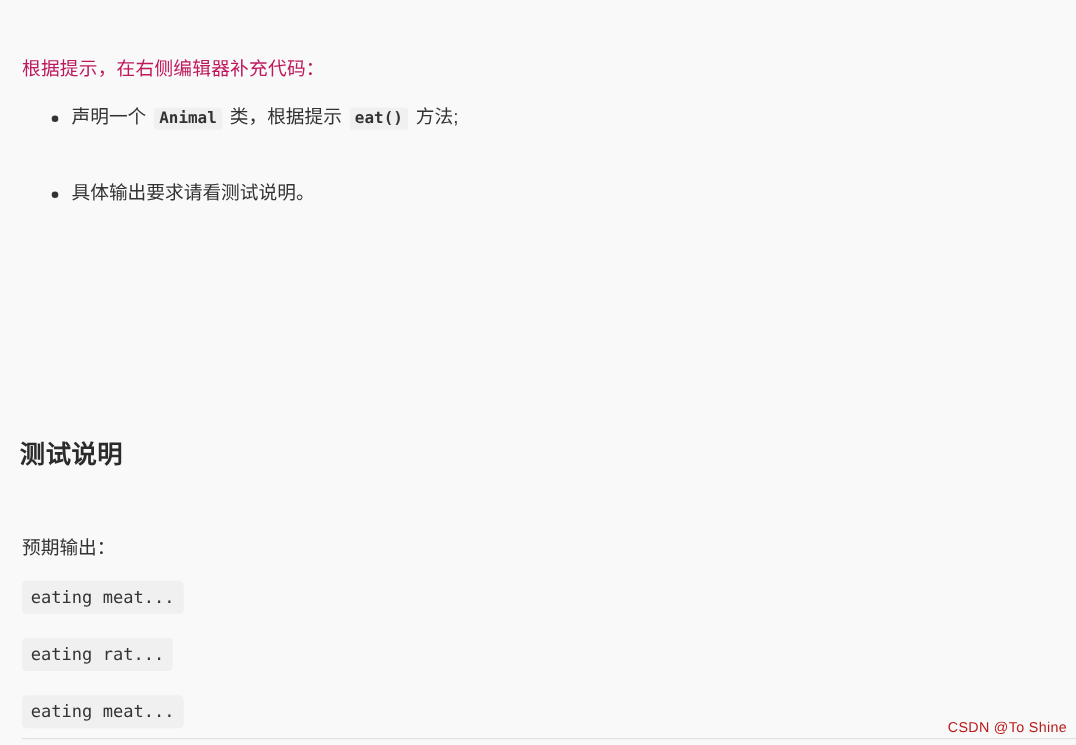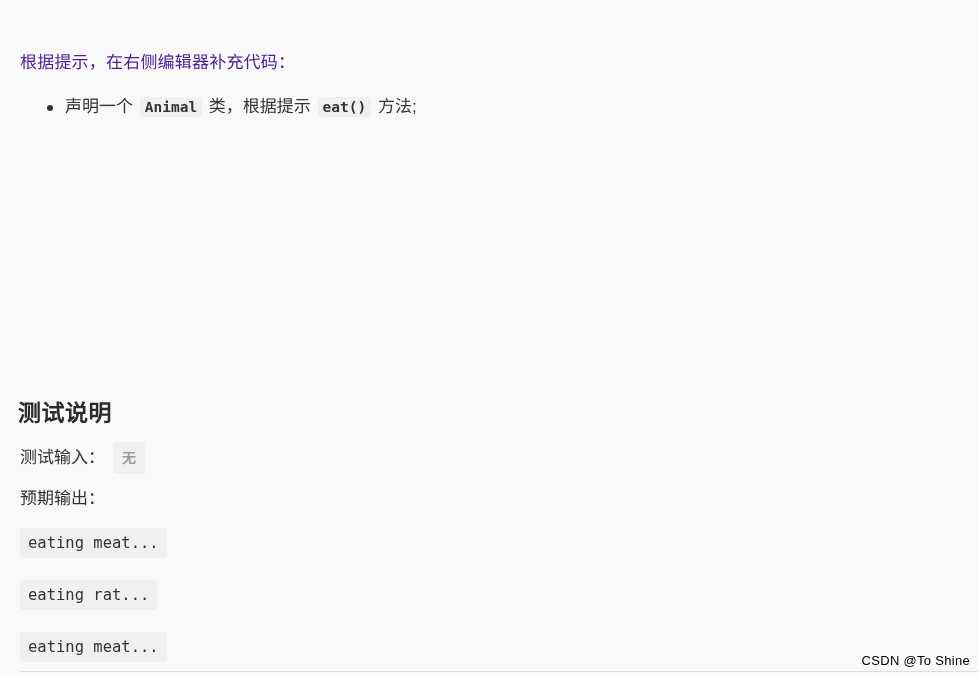--- a/index.html
+++ b/index.html
@@ -25,21 +25,21 @@
     padding: 0;
   }
 
   
   .intro {
     position: absolute;
     left: 20px;
     top: 32px;
     font-size: 17px;
     line-height: 28px;
-    color: #4c1d95;
+    color: #be185d;
     letter-spacing: 0.2px;
     white-space: nowrap;
   }
 
   
   .req-list {
     position: absolute;
     left: 20px;
     top: 92px;
     width: 930px;
@@ -152,21 +152,21 @@
     padding: 5px 8px;
     white-space: pre;
   }
 
   
   .watermark {
     position: absolute;
     right: 8px;
     top: 653px;
     font-size: 13px;
-    color: #000000;
+    color: #b91c1c;
     letter-spacing: 0.3px;
     white-space: nowrap;
   }
   .bottom-rule {
     position: absolute;
     left: 20px;
     right: 0;
     top: 671px;
     height: 1px;
     background: #dedede;
@@ -174,28 +174,25 @@
 </style>
 </head>
 <body>
 
 <div class="page">
 
   <p class="intro">根据提示，在右侧编辑器补充代码：</p>
 
   <ul class="req-list">
       <li class="req-item"><span class="bullet-icon"></span><span>声明一个 </span><code class="inline-code">Animal</code><span> 类，根据提示 </span><code class="inline-code">eat()</code><span> 方法;</span></li>
+      <li class="req-item"><span class="bullet-icon"></span><span>具体输出要求请看测试说明。</span></li>
     </ul>
 
   <h2 class="section-heading">测试说明</h2>
 
-  <div class="test-input-row">
-    <span class="label-text">测试输入：</span>
-    <code class="inline-code muted">无</code>
-  </div>
 
   <div class="expected-label">预期输出：</div>
 
   <ul class="output-list">
       <li><code class="block-code">eating meat...</code></li>
       <li><code class="block-code">eating rat...</code></li>
       <li><code class="block-code">eating meat...</code></li>
     </ul>
 
   <div class="watermark">CSDN @To Shine</div>

